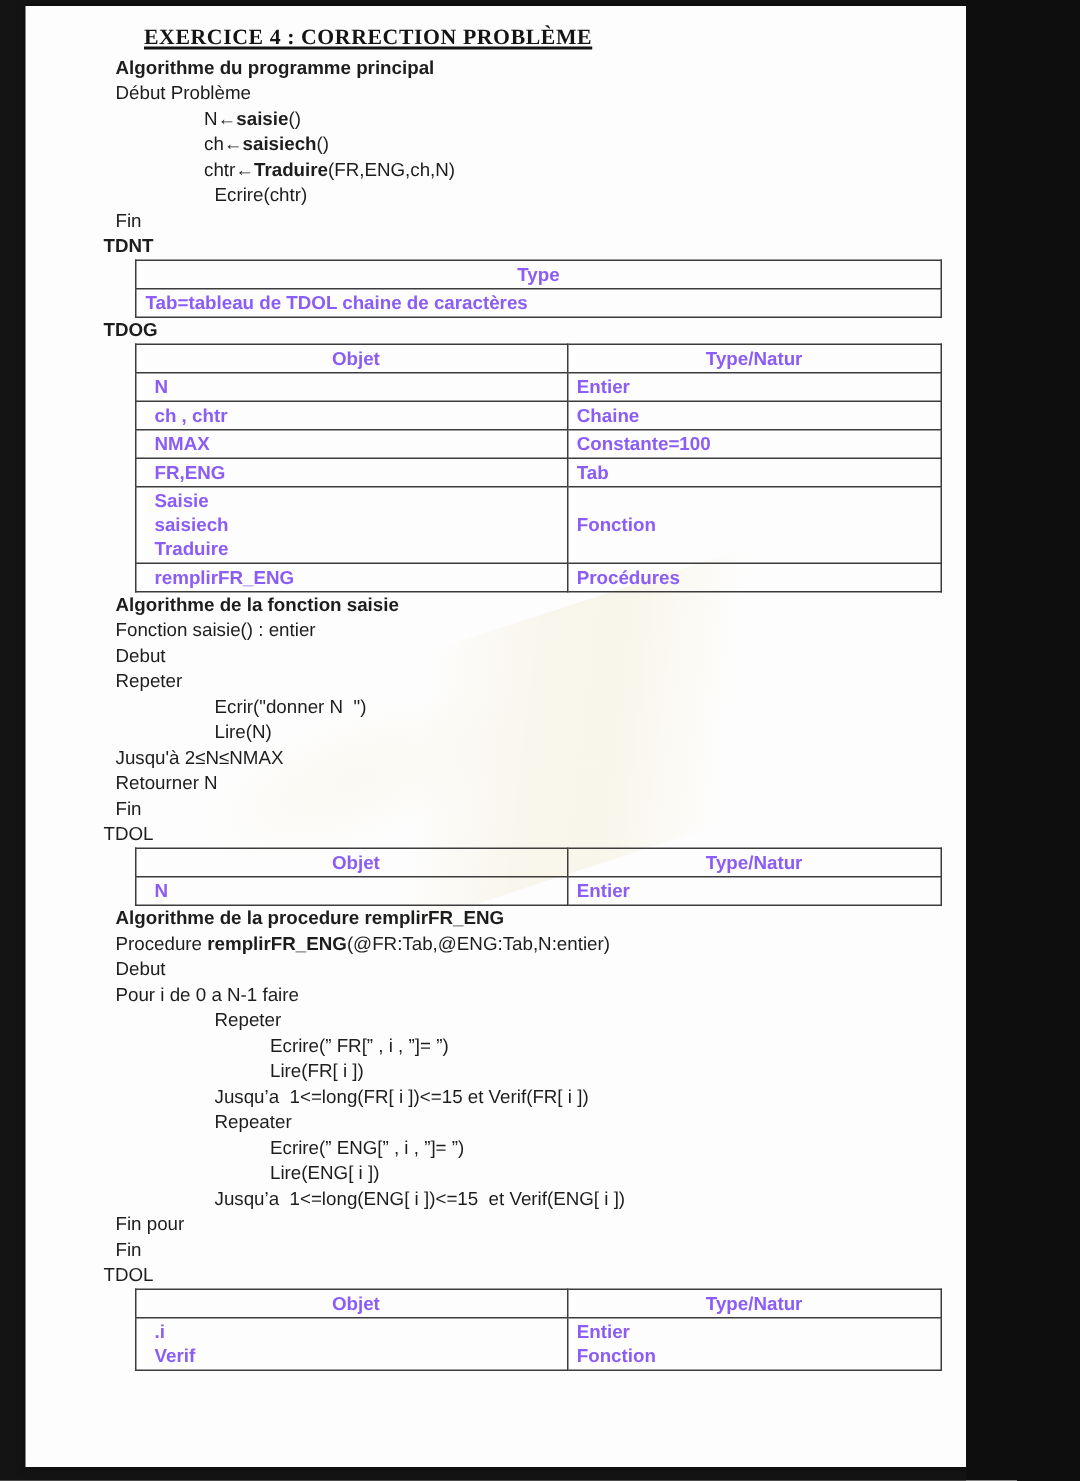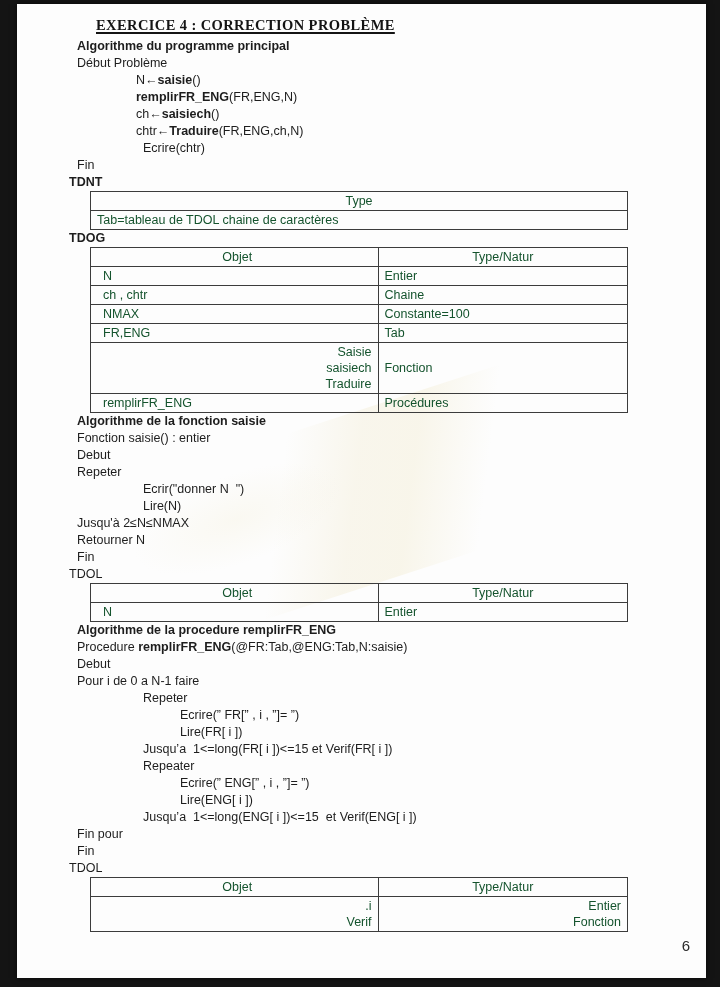--- a/index.html
+++ b/index.html
@@ -1,17 +1,17 @@
 <!DOCTYPE html>
 <html><head>
 <meta charset="utf-8">
 <style>
   html,body{margin:0;padding:0;}
   body{background:#0e0e0e;}
-  .canvas{position:relative;width:720px;height:987px;background:#141414;overflow:hidden;
+  .canvas{position:relative;width:644px;height:987px;background:#141414;overflow:hidden;
           font-family:"Liberation Sans",sans-serif;}
   .paper{position:absolute;left:17px;top:4px;width:689px;height:974px;background:#fdfdfd;
          box-shadow:0 0 6px rgba(0,0,0,.6);}
   .content{position:absolute;inset:0;color:#1d1d1d;font-size:12.5px;line-height:17px;}
   .wm{position:absolute;pointer-events:none;}
   .wm1{left:210px;top:400px;width:330px;height:170px;
        background:linear-gradient(115deg,transparent 20%,rgba(232,220,175,.22) 40%,rgba(236,226,185,.28) 55%,transparent 75%);
        transform:rotate(-18deg);}
   .wm2{left:110px;top:470px;width:220px;height:90px;
        background:radial-gradient(ellipse at center,rgba(238,230,195,.20),transparent 70%);
@@ -23,44 +23,43 @@
   .ln{padding-left:60px;white-space:pre;}
   .ln.bold{font-weight:bold;}
   .i1{padding-left:119px;}
   .i1b{padding-left:126px;}
   .i2{padding-left:163px;}
   .tbl-label{padding-left:52px;white-space:pre;}
   .tbl-label.bold{font-weight:bold;}
   table.tbl{border-collapse:collapse;table-layout:fixed;margin-left:73px;width:538px;
             border:1.5px solid #3c3c3c;}
   table.tbl td{border:1px solid #3c3c3c;font-size:12.5px;line-height:16px;padding:1px 6px 1px 6px;
-               vertical-align:middle;color:#14532d;}
+               vertical-align:middle;color:#8b5cf6;font-weight:bold;}
   table.tbl td.hd{text-align:center;}
   table.tbl td.c1{width:50%;padding-left:12px;}
-  .cell-line{white-space:pre;text-align:right;}
+  .cell-line{white-space:pre;}
   .page-num{position:absolute;right:16px;top:933px;font-size:15px;color:#2a2a2a;}
 </style>
 </head>
 <body>
 
 <div class="canvas">
   <div class="paper">
     <div class="wm wm1"></div>
     <div class="wm wm2"></div>
 
     <div class="content">
 
       <div class="title-wrap">
         <span class="doc-title">EXERCICE 4 : CORRECTION PROBLÈME</span>
       </div>
 
       <div class="ln bold">Algorithme du programme principal</div>
       <div class="ln"><span>Début Problème</span></div>
       <div class="ln i1"><span>N</span><b>←saisie</b><span>()</span></div>
-      <div class="ln i1"><b>remplirFR_ENG</b><span>(FR,ENG,N)</span></div>
       <div class="ln i1"><span>ch</span><b>←saisiech</b><span>()</span></div>
       <div class="ln i1"><span>chtr</span><b>←Traduire</b><span>(FR,ENG,ch,N)</span></div>
       <div class="ln i1b"><span>Ecrire(chtr)</span></div>
       <div class="ln"><span>Fin</span></div>
 
       <div class="tbl-label bold">TDNT</div>
       <table class="tbl">
         <tbody>
             <tr>
               <td class="hd">Type</td>
@@ -127,21 +126,21 @@
           <td class="hd">Type/Natur</td>
         </tr>
         <tr>
           <td class="c1">N</td>
           <td>Entier</td>
         </tr>
       </tbody>
         </table>
 
       <div class="ln bold">Algorithme de la procedure remplirFR_ENG</div>
-      <div class="ln"><span>Procedure </span><b>remplirFR_ENG</b><span>(@FR:Tab,@ENG:Tab,N:saisie)</span></div>
+      <div class="ln"><span>Procedure </span><b>remplirFR_ENG</b><span>(@FR:Tab,@ENG:Tab,N:entier)</span></div>
       <div class="ln">Debut</div>
       <div class="ln">Pour i de 0 a N-1 faire</div>
       <div class="ln i1b">Repeter</div>
       <div class="ln i2">Ecrire(” FR[” , i , ”]= ”)</div>
       <div class="ln i2">Lire(FR[ i ])</div>
       <div class="ln i1b">Jusqu’a  1&lt;=long(FR[ i ])&lt;=15 et Verif(FR[ i ])</div>
       <div class="ln i1b">Repeater</div>
       <div class="ln i2">Ecrire(” ENG[” , i , ”]= ”)</div>
       <div class="ln i2">Lire(ENG[ i ])</div>
       <div class="ln i1b">Jusqu’a  1&lt;=long(ENG[ i ])&lt;=15  et Verif(ENG[ i ])</div>

